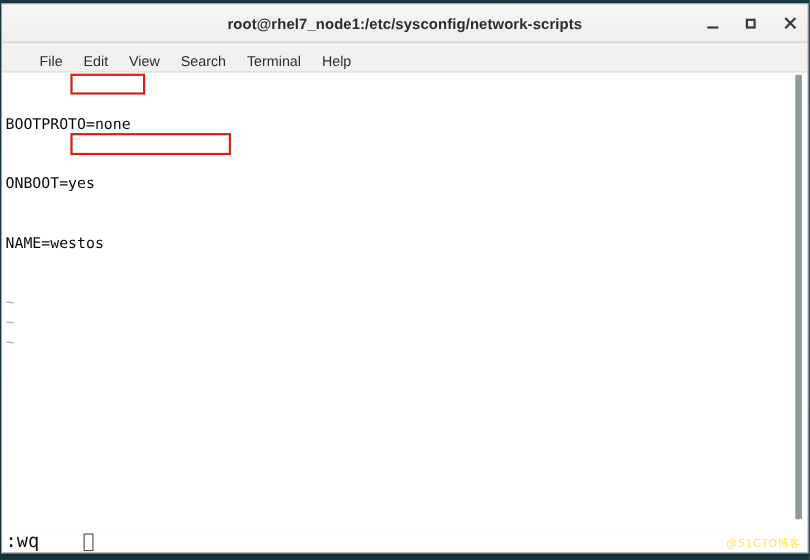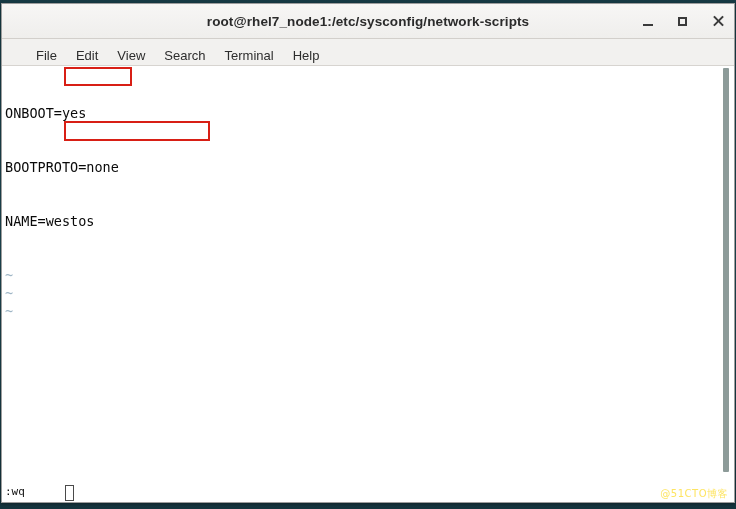--- a/index.html
+++ b/index.html
@@ -152,21 +152,21 @@
   }
   #hl-device { left: 62px;  top: 1px;  width: 68px;  height: 19px; }
   #hl-ipaddr { left: 62px;  top: 55px; width: 146px; height: 20px; }
 
   
   #statusline {
     height: 20px;
     min-height: 20px;
     background: #ffffff;
     font-family: "DejaVu Sans Mono", "Liberation Mono", monospace;
-    font-size: 11px;
+    font-size: 17px;
     line-height: 20px;
     color: #111;
     padding-left: 3px;
     display: flex;
     align-items: center;
     white-space: pre;
     gap: 40px;
   }
   #cursor-block {
     display: inline-block;
@@ -238,22 +238,22 @@
     <div class="menu-item">File</div>
     <div class="menu-item">Edit</div>
     <div class="menu-item">View</div>
     <div class="menu-item">Search</div>
     <div class="menu-item">Terminal</div>
     <div class="menu-item">Help</div>
   </div>
 
   <div id="termwrap">
     <div id="term">
+      <div class="tline">BOOTPROTO=none</div>
       <div class="tline">ONBOOT=yes</div>
-      <div class="tline">BOOTPROTO=none</div>
       <div class="tline">NAME=westos</div>
       <div id="empty-lines"><div class="tline tilde">~</div><div class="tline tilde">~</div><div class="tline tilde">~</div></div>
 
       <div class="hl-box" id="hl-device"></div>
       <div class="hl-box" id="hl-ipaddr"></div>
     </div>
 
     <div id="scrollbar-track">
       <div id="scrollbar-thumb"></div>
     </div>

